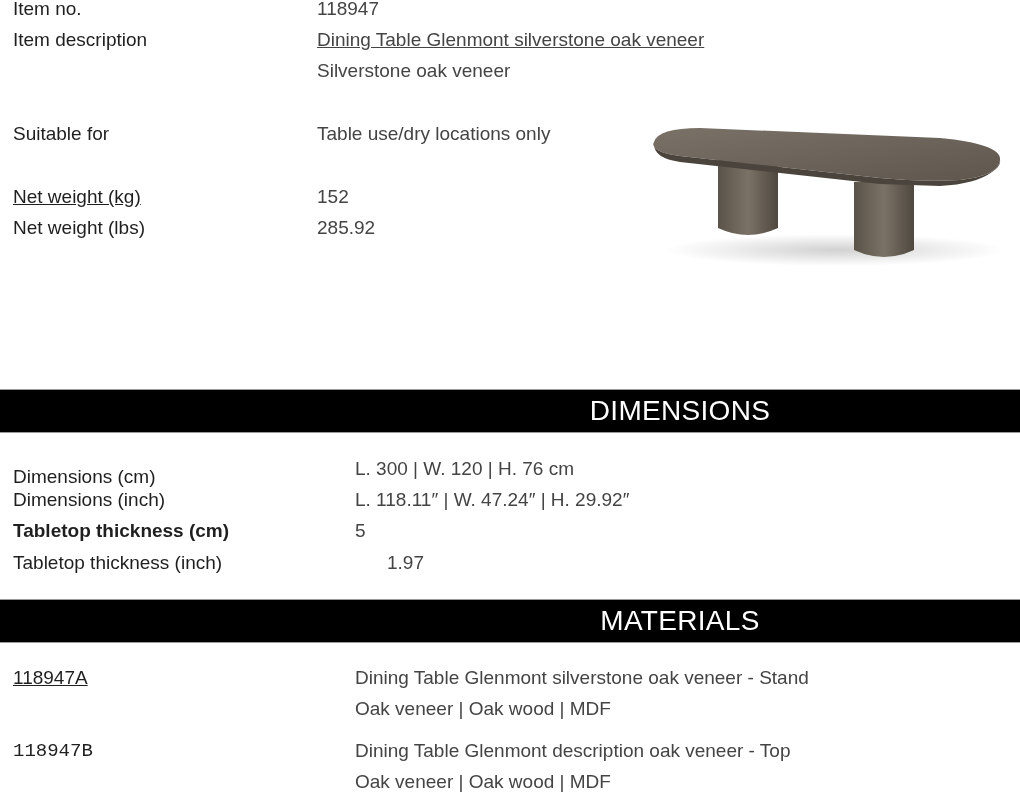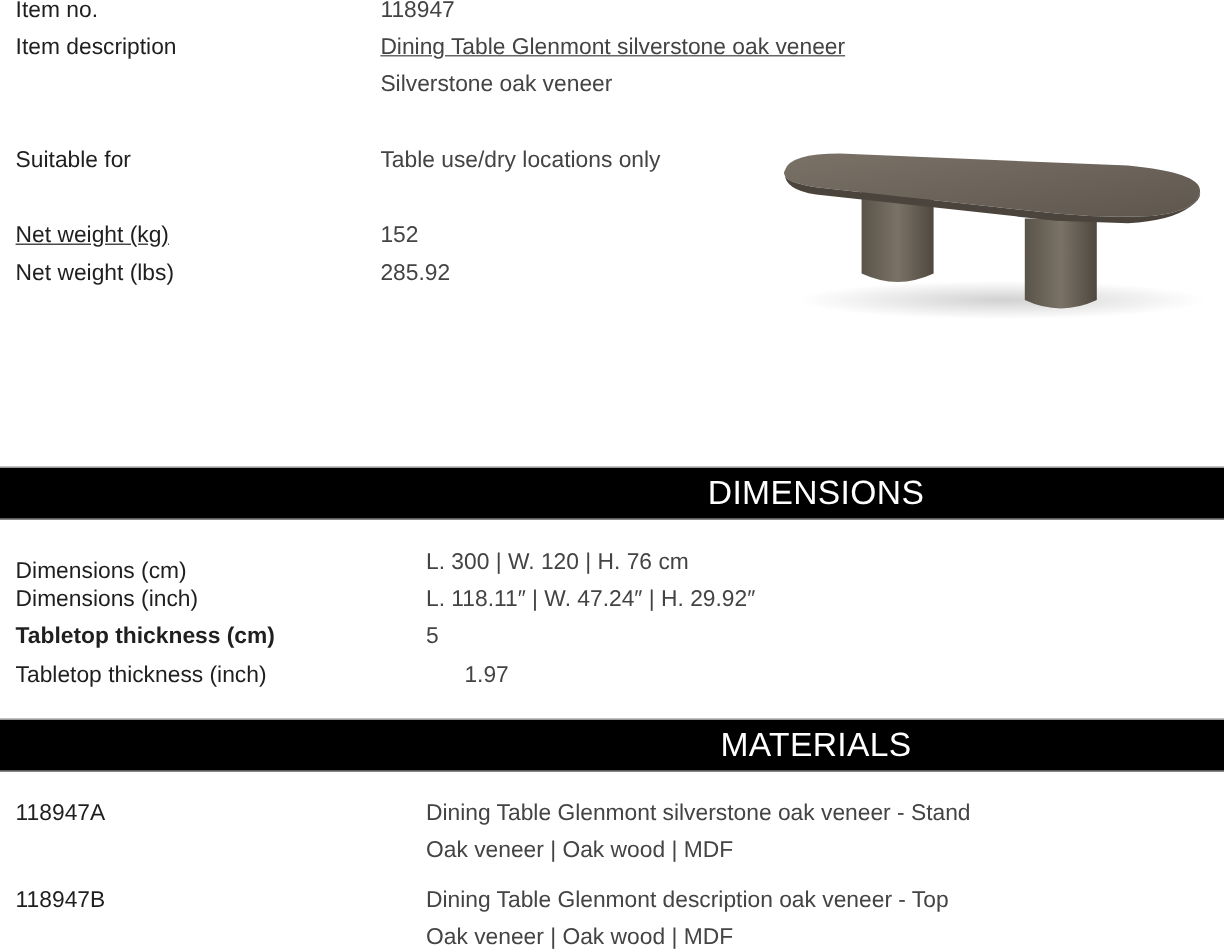--- a/index.html
+++ b/index.html
@@ -85,20 +85,20 @@
 
   <span class="abs label" style="left:13px; top:552px;">Tabletop thickness (inch)</span>
   <span class="abs value" style="left:355px; top:552px;margin-left:32px;">1.97</span>
 </div>
 
 <div class="banner" style="top:599px;">
   <span class="banner-title" style="left:680px;">MATERIALS</span>
 </div>
 
 <div>
-  <span class="abs label" style="left:13px; top:667px;">118947A</span>
+  <span class="abs label" style="left:13px; top:667px;text-decoration:underline;">118947A</span>
   <span class="abs value" style="left:355px; top:667px;">Dining Table Glenmont silverstone oak veneer - Stand</span>
   <span class="abs value" style="left:355px; top:698px;">Oak veneer | Oak wood | MDF</span>
 
-  <span class="abs label" style="left:13px; top:740px;">118947B</span>
+  <span class="abs label" style="left:13px; top:740px;font-family:Liberation Mono, monospace;">118947B</span>
   <span class="abs value" style="left:355px; top:740px;">Dining Table Glenmont description oak veneer - Top</span>
   <span class="abs value" style="left:355px; top:771px;">Oak veneer | Oak wood | MDF</span>
 </div>
 
 </body></html>

